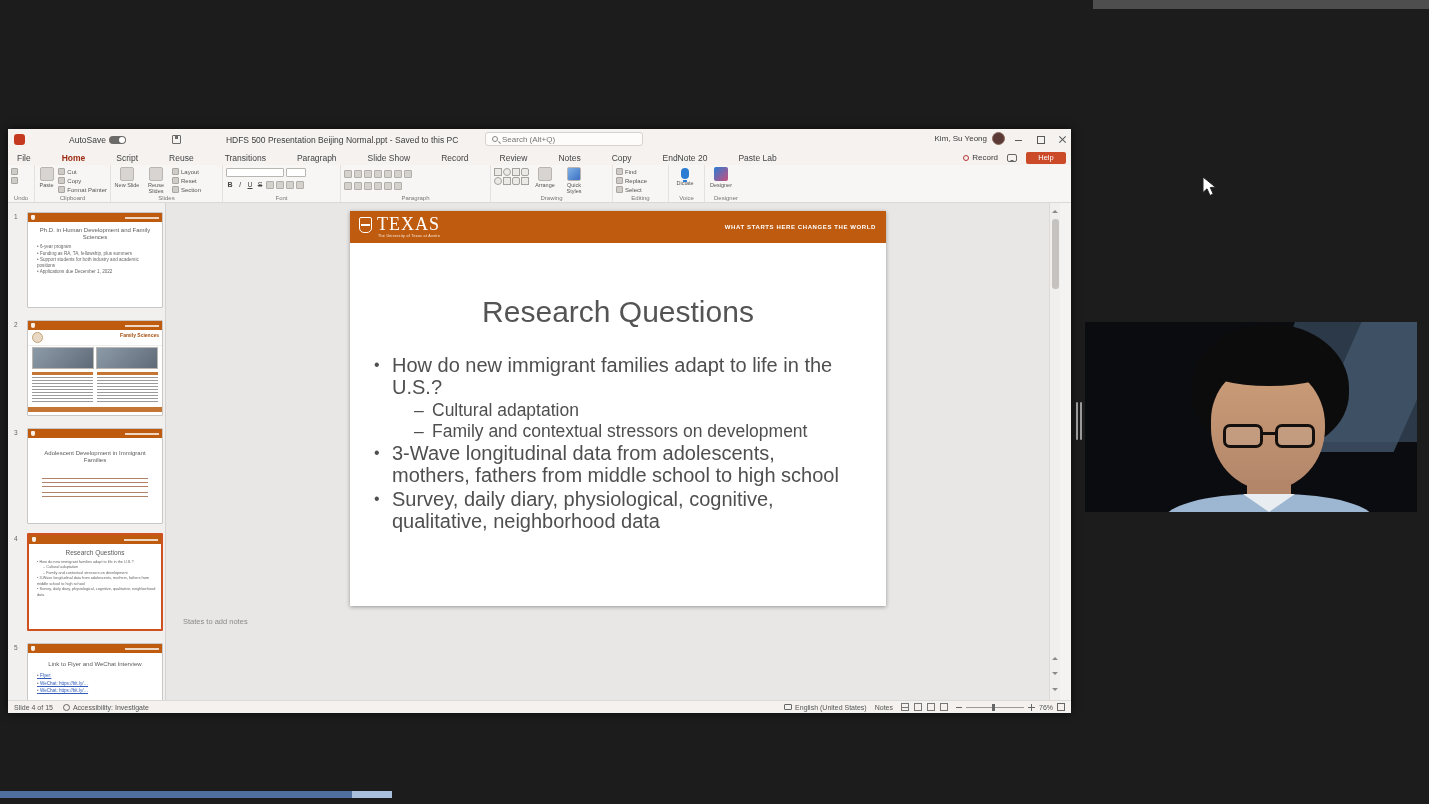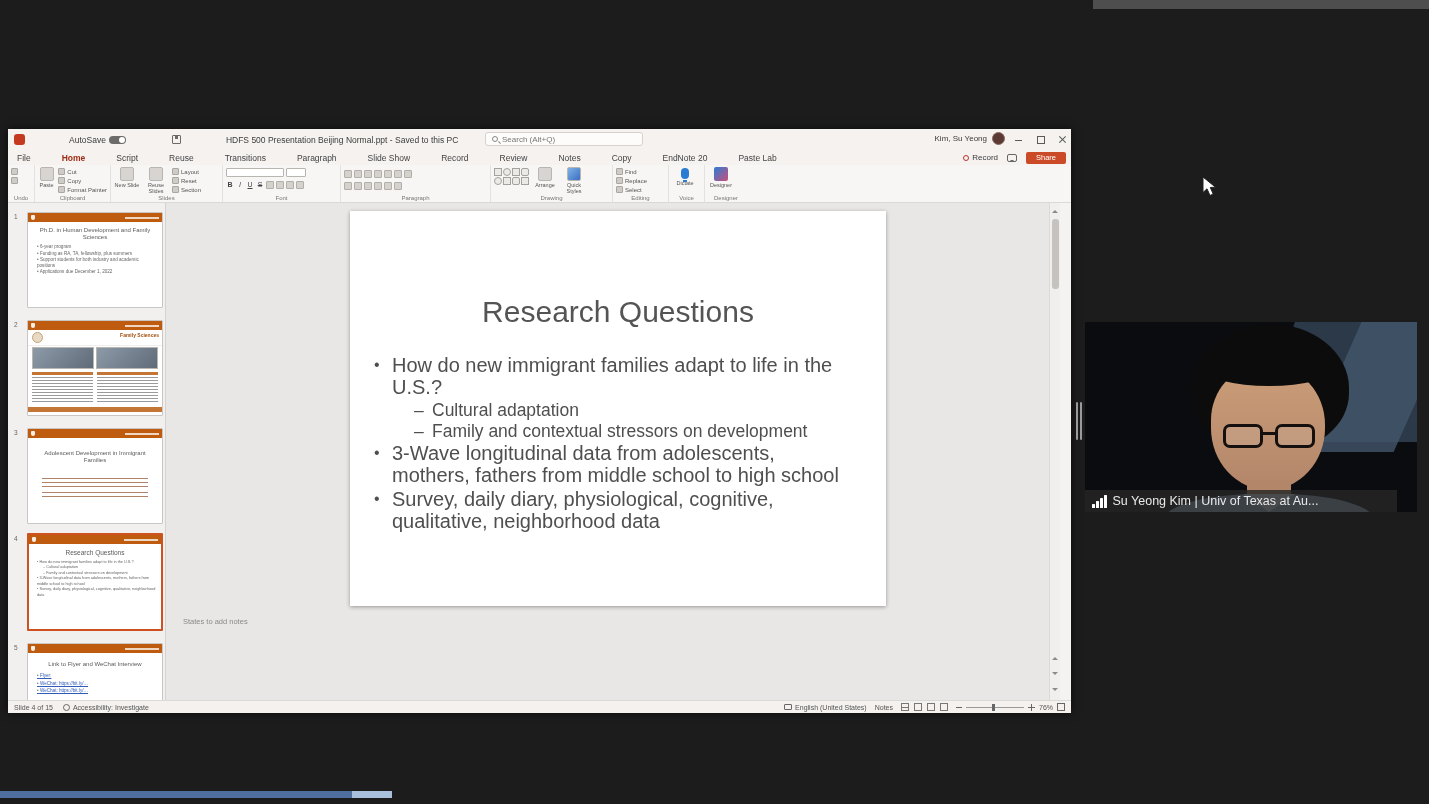--- a/index.html
+++ b/index.html
@@ -225,21 +225,21 @@
       <span class="tab">Notes</span>
       <span class="tab">Copy</span>
       <span class="tab">EndNote 20</span>
       <span class="tab">Paste Lab</span>
       <div id="tabs-right">
         <span id="record-btn">
           <span class="rec-dot"></span>
           <span>Record</span>
         </span>
         <span class="comment-ic"></span>
-        <span id="share-btn">Share</span>
+        <span id="share-btn">Help</span>
       </div>
     </div>
 
     <div id="ribbon">
       <div class="rgroup" style="width:27px">
         <div class="minicol">
           <span class="mi"></span>
           <span class="mi"></span>
         </div>
         <span class="glabel">Undo</span>
@@ -465,20 +465,26 @@
         <div class="linklines">
           <div>Flyer:</div>
           <div>WeChat: https://bit.ly/…</div>
           <div>WeChat: https://bit.ly/…</div>
         </div>
       </div>
     </div>
 
     <div id="canvas">
       <div id="slide">
+        <div id="slide-head">
+          <span class="shield"></span>
+          <span id="brand">TEXAS</span>
+          <span id="brand-sub">The University of Texas at Austin</span>
+          <span id="tagline">WHAT STARTS HERE CHANGES THE WORLD</span>
+        </div>
         <div id="slide-title">Research Questions</div>
         <div id="bullets">
           <div class="b1">How do new immigrant families adapt to life in the U.S.?</div>
           <div class="b2">Cultural adaptation</div>
           <div class="b2">Family and contextual stressors on development</div>
           <div class="b1">3-Wave longitudinal data from adolescents, mothers, fathers from middle school to high school</div>
           <div class="b1">Survey, daily diary, physiological, cognitive, qualitative, neighborhood data</div>
         </div>
       </div>
       <div id="notes-hint">States to add notes</div>
@@ -532,29 +538,20 @@
     <span class="win-shape2"></span>
     <span class="hair"></span>
     <span class="face"></span>
     <span class="fringe"></span>
     <span class="glass g1"></span>
     <span class="glass g2"></span>
     <span class="bridge"></span>
     <span class="neck"></span>
     <span class="shirt"></span>
     <span class="collar"></span>
-    <div id="vid-label">
-      <span class="bars">
-          <i></i>
-          <i></i>
-          <i></i>
-          <i></i>
-        </span>
-      <span>Su Yeong Kim | Univ of Texas at Au...</span>
-    </div>
   </div>
 
   <svg id="cursor" width="15" height="21">
     <path d="M1,1 L1,16.5 L5,12.8 L8,19.5 L11.2,18 L8.3,11.5 L13.5,11.2 Z" fill="#ffffff" stroke="#222" stroke-width="1"></path>
   </svg>
 
   <div id="bottombar">
       <span class="seg"></span>
     </div>
 </div>

